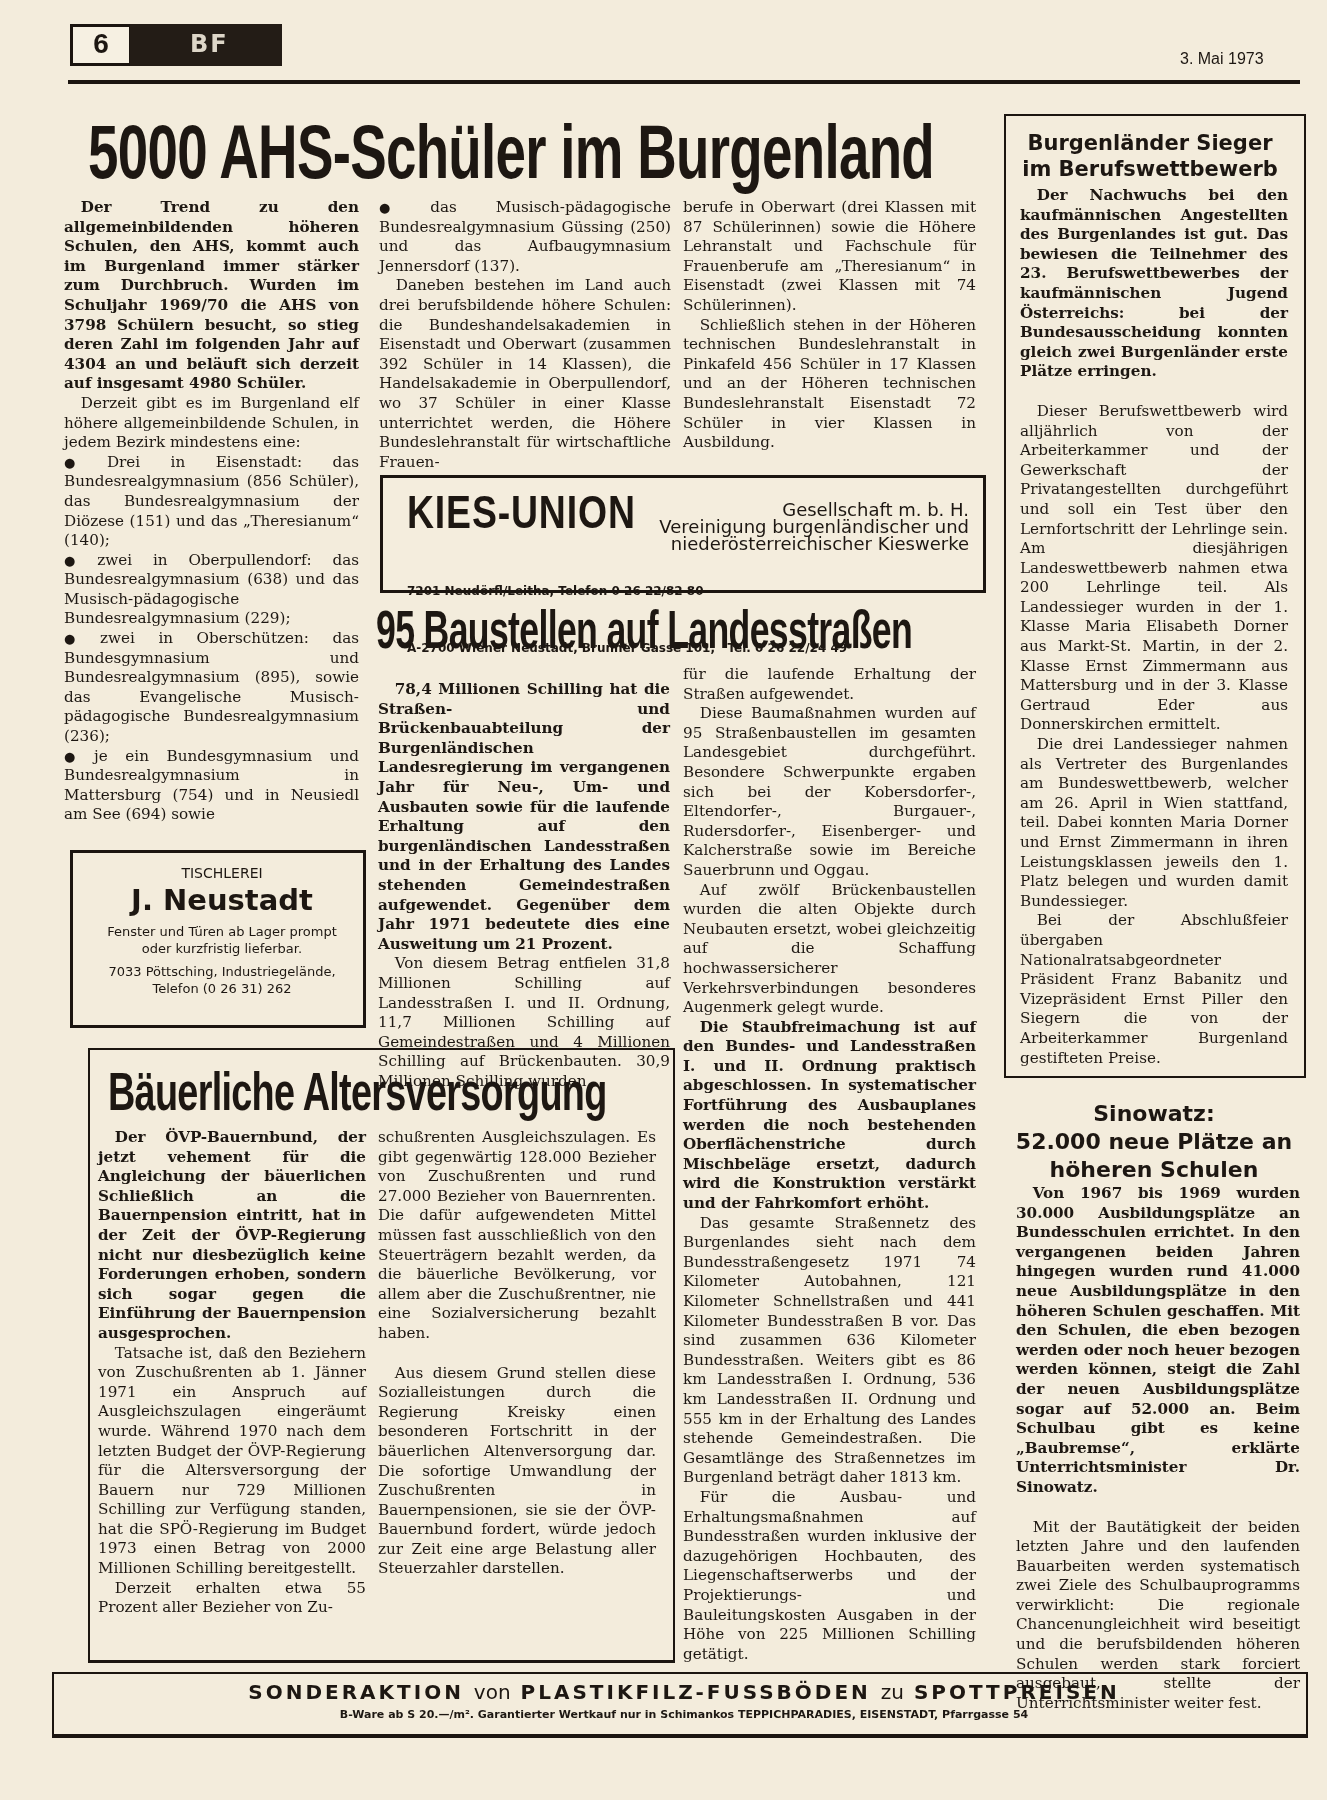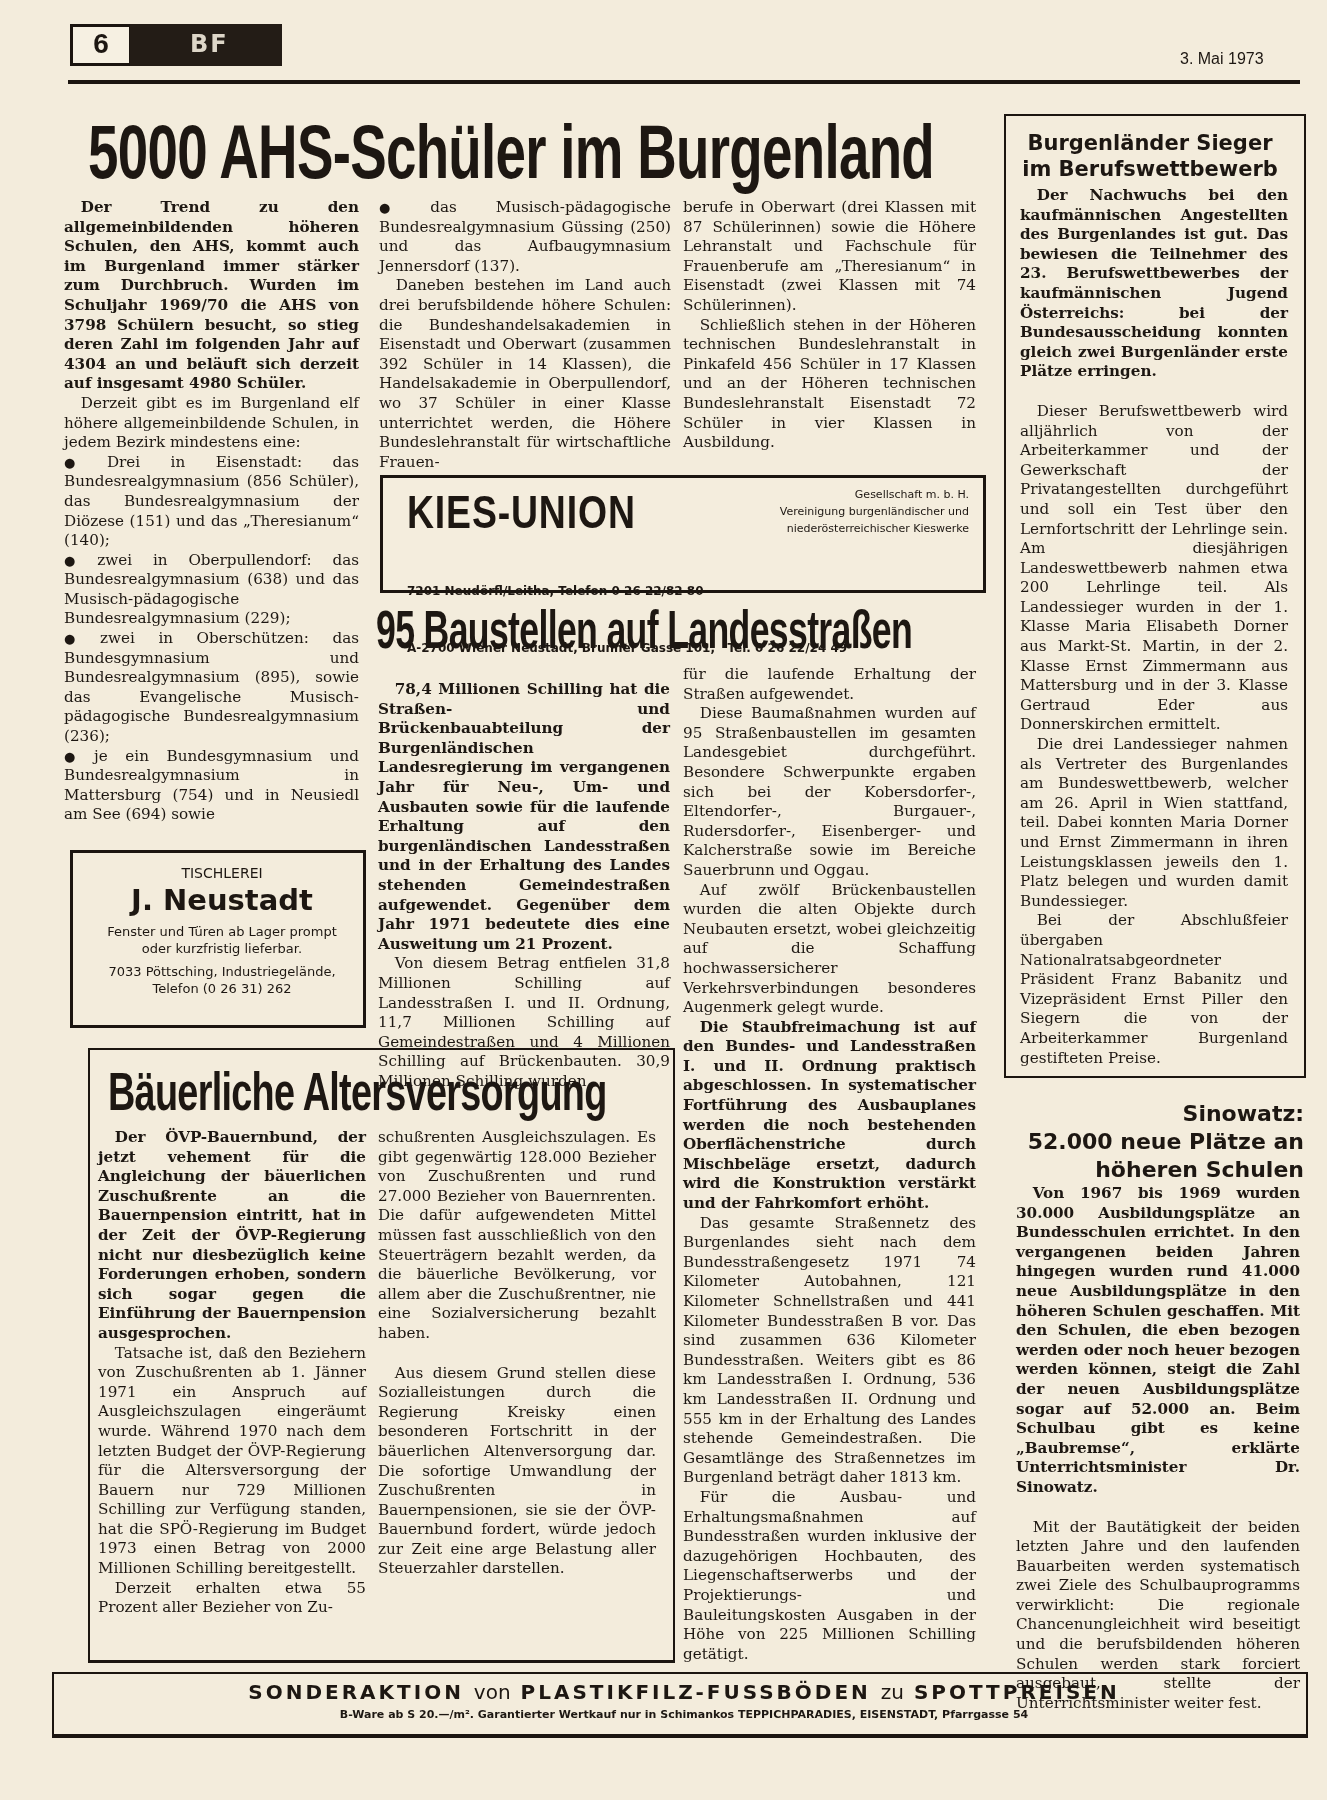--- a/index.html
+++ b/index.html
@@ -46,21 +46,21 @@
   <p class="noind bullet">das Musisch-pädagogische Bundesrealgymnasium Güssing (250) und das Aufbaugymnasium Jennersdorf (137).</p>
   <p>Daneben bestehen im Land auch drei berufsbildende höhere Schulen: die Bundeshandelsakademien in Eisenstadt und Oberwart (zusammen 392 Schüler in 14 Klassen), die Handelsakademie in Oberpullendorf, wo 37 Schüler in einer Klasse unterrichtet werden, die Höhere Bundeslehranstalt für wirtschaftliche Frauen-</p>
 </div>
 <div class="abs txt" style="left:683px;top:198px;width:293px;">
   <p class="noind">berufe in Oberwart (drei Klassen mit 87 Schülerinnen) sowie die Höhere Lehranstalt und Fachschule für Frauenberufe am „Theresianum“ in Eisenstadt (zwei Klassen mit 74 Schülerinnen).</p>
   <p>Schließlich stehen in der Höheren technischen Bundeslehranstalt in Pinkafeld 456 Schüler in 17 Klassen und an der Höheren technischen Bundeslehranstalt Eisenstadt 72 Schüler in vier Klassen in Ausbildung.</p>
 </div>
 
 <div class="abs box" style="left:380px;top:475px;width:592px;height:112px;background:#f4eddd;">
   <div class="abs" style="left:24px;top:8px;font:bold 44px 'Liberation Sans',sans-serif;letter-spacing:1px;transform:scale(0.85,1.05);transform-origin:left top;">KIES-UNION</div>
-  <div class="abs sans" style="right:14px;top:8px;text-align:right;font-size:11px;line-height:17px;">
+  <div class="abs sans" style="right:14px;top:23px;text-align:right;font-size:18px;line-height:17px;">
     <div>Gesellschaft m. b. H.</div>
     <div>Vereinigung burgenländischer und</div>
     <div>niederösterreichischer Kieswerke</div>
   </div>
   <div class="abs sans" style="left:24px;top:66px;font-size:12px;line-height:19px;font-weight:bold;white-space:pre;">
     <div>7201 Neudörfl/Leitha, Telefon 0 26 22/82 80</div>
     <div>A-2700 Wiener Neustadt, Brunner Gasse 101,   Tel. 0 26 22/24 49</div>
   </div>
 </div>
 
@@ -85,41 +85,41 @@
   <p class="bold">Die Staubfreimachung ist auf den Bundes- und Landesstraßen I. und II. Ordnung praktisch abgeschlossen. In systematischer Fortführung des Ausbauplanes werden die noch bestehenden Oberflächenstriche durch Mischbeläge ersetzt, dadurch wird die Konstruktion verstärkt und der Fahrkomfort erhöht.</p>
   <p>Das gesamte Straßennetz des Burgenlandes sieht nach dem Bundesstraßengesetz 1971 74 Kilometer Autobahnen, 121 Kilometer Schnellstraßen und 441 Kilometer Bundesstraßen B vor. Das sind zusammen 636 Kilometer Bundesstraßen. Weiters gibt es 86 km Landesstraßen I. Ordnung, 536 km Landesstraßen II. Ordnung und 555 km in der Erhaltung des Landes stehende Gemeindestraßen. Die Gesamtlänge des Straßennetzes im Burgenland beträgt daher 1813 km.</p>
   <p>Für die Ausbau- und Erhaltungsmaßnahmen auf Bundesstraßen wurden inklusive der dazugehörigen Hochbauten, des Liegenschaftserwerbs und der Projektierungs- und Bauleitungskosten Ausgaben in der Höhe von 225 Millionen Schilling getätigt.</p>
 </div>
 
 <div class="abs box" style="left:88px;top:1048px;width:575px;height:610px;border-width:2px 2px 3px 2px;"></div>
 <div class="abs" style="left:108px;top:1062px;width:560px;height:60px;">
   <div class="head-cond" style="font-size:54px;line-height:58px;transform:scale(0.7,1.0);">Bäuerliche Altersversorgung</div>
 </div>
 <div class="abs txt" style="left:98px;top:1128px;width:268px;">
-  <p class="bold">Der ÖVP-Bauernbund, der jetzt vehement für die Angleichung der bäuerlichen Zuschußrente an die Bauernpension eintritt, hat in der Zeit der ÖVP-Regierung nicht nur diesbezüglich keine Forderungen erhoben, sondern sich sogar gegen die Einführung der Bauernpension ausgesprochen.</p>
+  <p class="bold">Der ÖVP-Bauernbund, der jetzt vehement für die Angleichung der bäuerlichen Schließlich an die Bauernpension eintritt, hat in der Zeit der ÖVP-Regierung nicht nur diesbezüglich keine Forderungen erhoben, sondern sich sogar gegen die Einführung der Bauernpension ausgesprochen.</p>
   <p>Tatsache ist, daß den Beziehern von Zuschußrenten ab 1. Jänner 1971 ein Anspruch auf Ausgleichszulagen eingeräumt wurde. Während 1970 nach dem letzten Budget der ÖVP-Regierung für die Altersversorgung der Bauern nur 729 Millionen Schilling zur Verfügung standen, hat die SPÖ-Regierung im Budget 1973 einen Betrag von 2000 Millionen Schilling bereitgestellt.</p>
   <p>Derzeit erhalten etwa 55 Prozent aller Bezieher von Zu-</p>
 </div>
 <div class="abs txt" style="left:378px;top:1128px;width:278px;">
   <p class="noind">schußrenten Ausgleichszulagen. Es gibt gegenwärtig 128.000 Bezieher von Zuschußrenten und rund 27.000 Bezieher von Bauernrenten. Die dafür aufgewendeten Mittel müssen fast ausschließlich von den Steuerträgern bezahlt werden, da die bäuerliche Bevölkerung, vor allem aber die Zuschußrentner, nie eine Sozialversicherung bezahlt haben.</p>
   <p style="margin-top:20px;">Aus diesem Grund stellen diese Sozialleistungen durch die Regierung Kreisky einen besonderen Fortschritt in der bäuerlichen Altenversorgung dar. Die sofortige Umwandlung der Zuschußrenten in Bauernpensionen, sie sie der ÖVP-Bauernbund fordert, würde jedoch zur Zeit eine arge Belastung aller Steuerzahler darstellen.</p>
 </div>
 
 <div class="abs box" style="left:1004px;top:114px;width:290px;height:960px;border-width:2px;"></div>
 <div class="abs" style="left:1010px;top:130px;width:280px;text-align:center;font:bold 21px/26px 'DejaVu Sans',sans-serif;">
   <span>Burgenländer Sieger im Berufswettbewerb</span>
 </div>
 <div class="abs txt" style="left:1020px;top:186px;width:268px;">
   <p class="bold">Der Nachwuchs bei den kaufmännischen Angestellten des Burgenlandes ist gut. Das bewiesen die Teilnehmer des 23. Berufswettbewerbes der kaufmännischen Jugend Österreichs: bei der Bundesausscheidung konnten gleich zwei Burgenländer erste Plätze erringen.</p>
   <p style="margin-top:20px;">Dieser Berufswettbewerb wird alljährlich von der Arbeiterkammer und der Gewerkschaft der Privatangestellten durchgeführt und soll ein Test über den Lernfortschritt der Lehrlinge sein. Am diesjährigen Landeswettbewerb nahmen etwa 200 Lehrlinge teil. Als Landessieger wurden in der 1. Klasse Maria Elisabeth Dorner aus Markt-St. Martin, in der 2. Klasse Ernst Zimmermann aus Mattersburg und in der 3. Klasse Gertraud Eder aus Donnerskirchen ermittelt.</p>
   <p>Die drei Landessieger nahmen als Vertreter des Burgenlandes am Bundeswettbewerb, welcher am 26. April in Wien stattfand, teil. Dabei konnten Maria Dorner und Ernst Zimmermann in ihren Leistungsklassen jeweils den 1. Platz belegen und wurden damit Bundessieger.</p>
   <p>Bei der Abschlußfeier übergaben Nationalratsabgeordneter Präsident Franz Babanitz und Vizepräsident Ernst Piller den Siegern die von der Arbeiterkammer Burgenland gestifteten Preise.</p>
 </div>
 
-<div class="abs" style="left:1004px;top:1100px;width:300px;text-align:right;font:bold 22px/28px 'DejaVu Sans',sans-serif;">
+<div class="abs" style="left:1004px;top:1100px;width:300px;text-align:center;font:bold 22px/28px 'DejaVu Sans',sans-serif;">
   <div>Sinowatz:</div>
   <div>52.000 neue Plätze an</div>
   <div>höheren Schulen</div>
 </div>
 <div class="abs txt" style="left:1016px;top:1184px;width:284px;">
   <p class="bold">Von 1967 bis 1969 wurden 30.000 Ausbildungsplätze an Bundesschulen errichtet. In den vergangenen beiden Jahren hingegen wurden rund 41.000 neue Ausbildungsplätze in den höheren Schulen geschaffen. Mit den Schulen, die eben bezogen werden oder noch heuer bezogen werden können, steigt die Zahl der neuen Ausbildungsplätze sogar auf 52.000 an. Beim Schulbau gibt es keine „Baubremse“, erklärte Unterrichtsminister Dr. Sinowatz.</p>
   <p style="margin-top:20px;">Mit der Bautätigkeit der beiden letzten Jahre und den laufenden Bauarbeiten werden systematisch zwei Ziele des Schulbauprogramms verwirklicht: Die regionale Chancenungleichheit wird beseitigt und die berufsbildenden höheren Schulen werden stark forciert ausgebaut, stellte der Unterrichtsminister weiter fest.</p>
 </div>
 
 <div class="abs box" style="left:52px;top:1672px;width:1244px;height:60px;border-width:2px 2px 4px 2px;text-align:center;">

